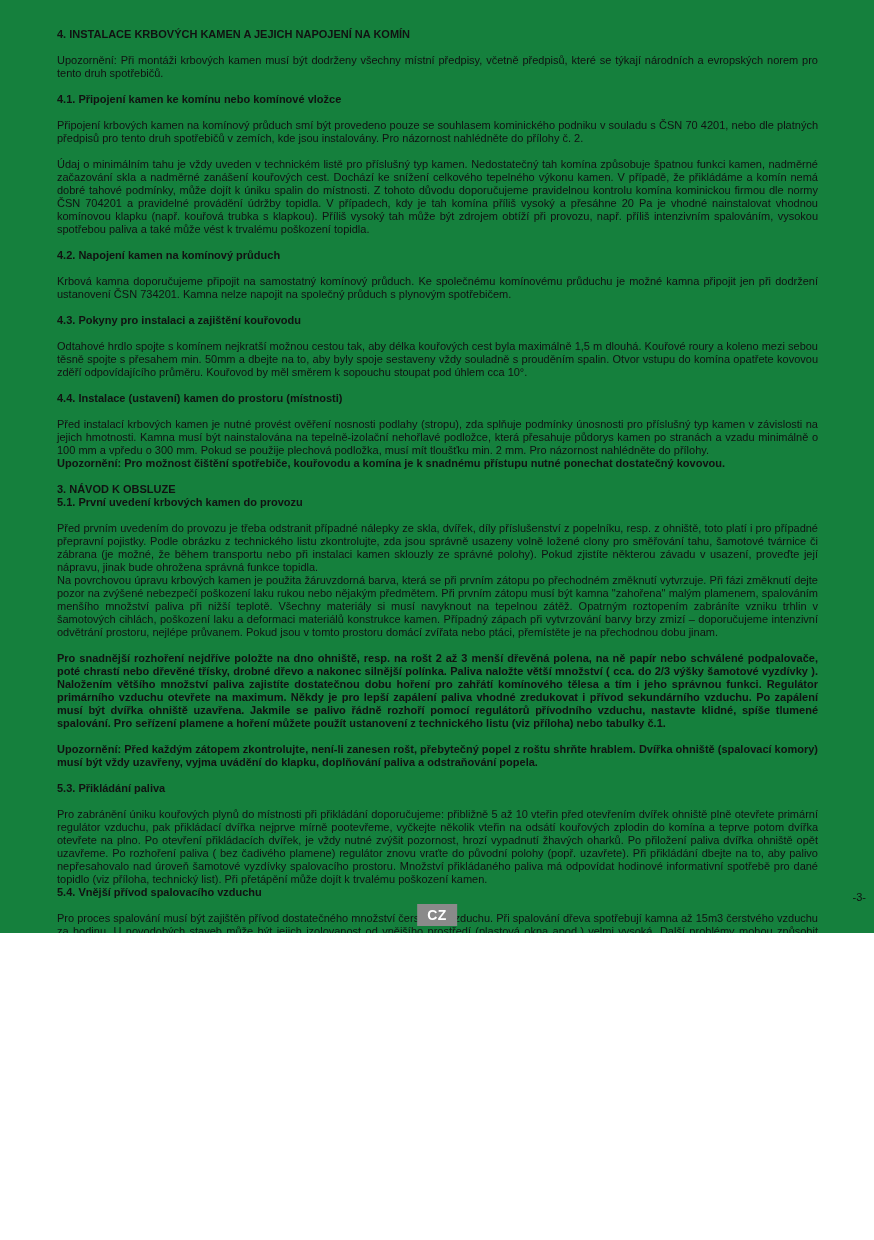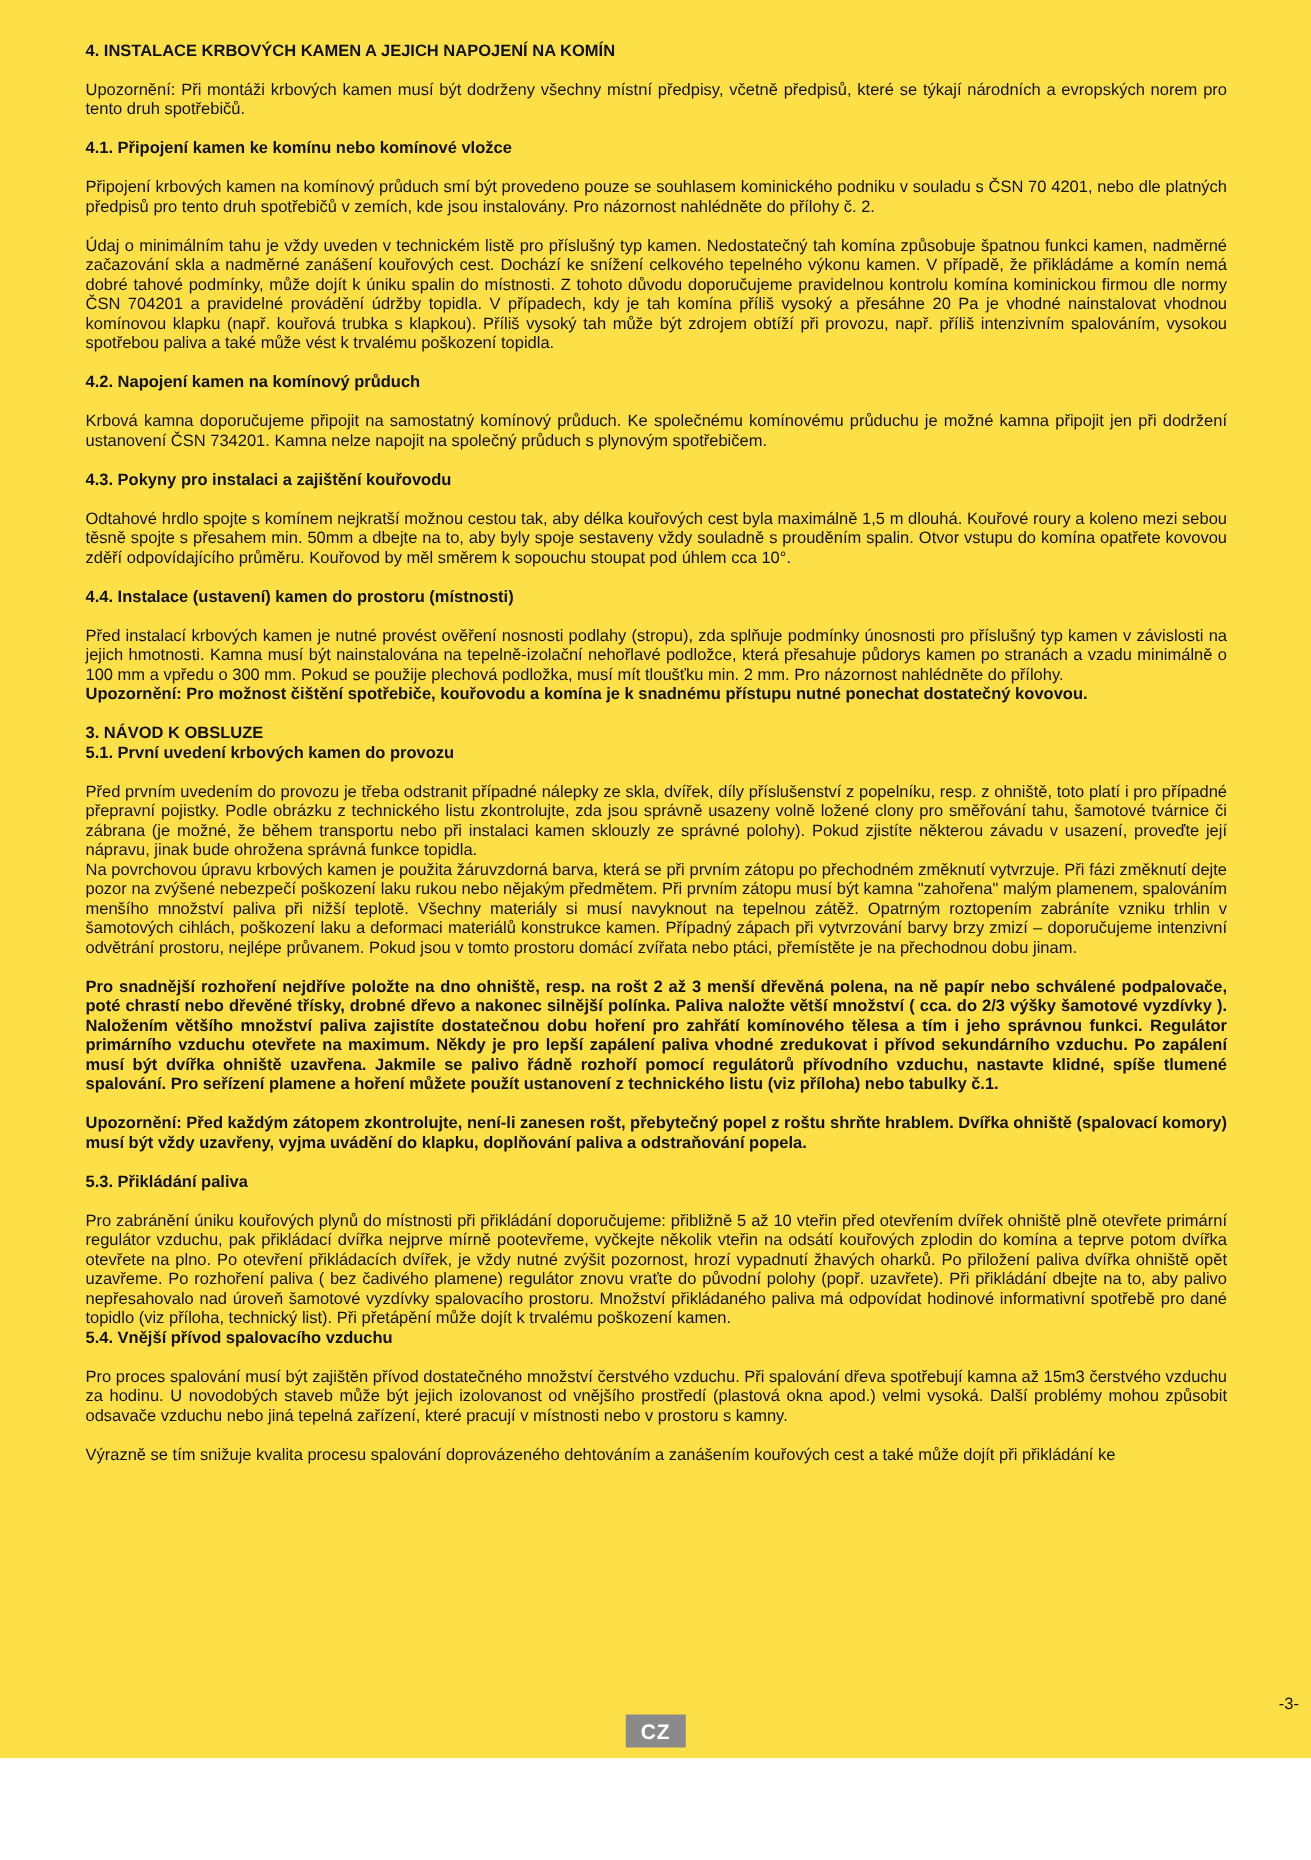--- a/index.html
+++ b/index.html
@@ -3,22 +3,22 @@
 <meta charset="utf-8">
 <style>
   html, body { margin: 0; padding: 0; }
   body {
     background: #ffffff;
     font-family: "Liberation Sans", sans-serif;
   }
   .page {
     position: relative;
     width: 874px;
-    height: 1172px;
-    background: #fde047;
+    height: 933px;
+    background: #15803d;
     overflow: hidden;
   }
   .doc {
     position: absolute;
     left: 57px;
     top: 28px;
     width: 761px;
     font-size: 11px;
     line-height: 13px;
     color: #111111;

